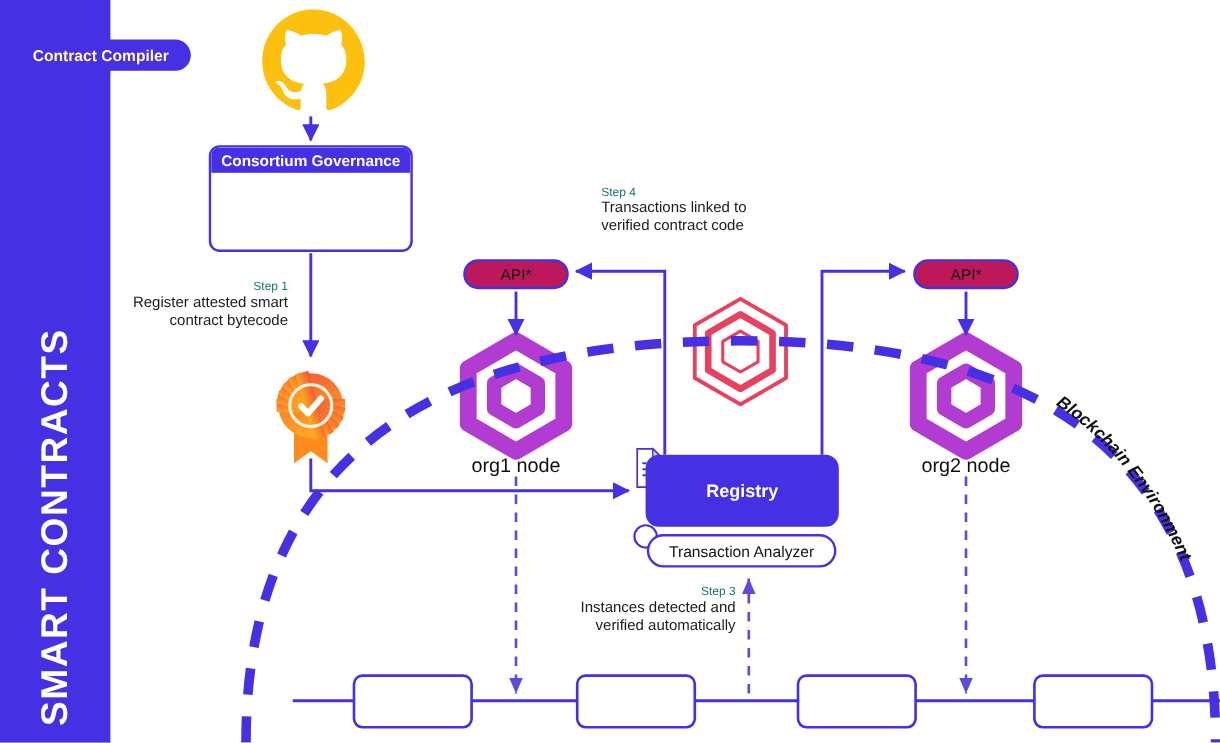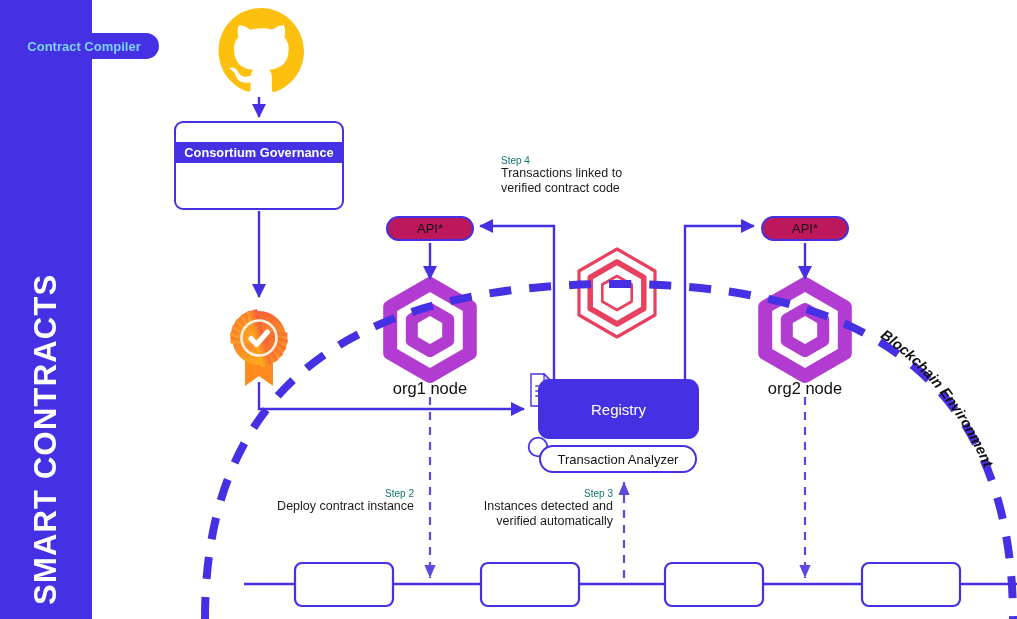--- a/index.html
+++ b/index.html
@@ -19,32 +19,32 @@
   .svg-layer{position:absolute;left:0;top:0;width:1017px;height:619px;}
   .lbl{position:absolute;color:#1b1b1b;}
   .steptitle{font-weight:normal;font-size:10px;color:#0f766e;}
   .steptxt{font-size:12.5px;color:#1b1b1b;line-height:15px;}
   .nodename{font-weight:normal;font-size:16.5px;color:#101010;}
   
   #gov-card{position:absolute;left:174px;top:121px;width:170px;height:89px;
             border:2px solid #4530E3;border-radius:9px;background:#fff;
             box-sizing:border-box;overflow:hidden;}
   #gov-head{height:21px;background:#4530E3;color:#fff;font-weight:bold;
-            font-size:12.8px;display:flex;align-items:center;justify-content:center;margin-top:19px;}
+            font-size:12.8px;display:flex;align-items:center;justify-content:center;}
   #gov-pill{position:absolute;left:9px;top:33px;width:150px;height:26px;
-            background:#4530E3;border-radius:13px;color:#7dd3fc;font-weight:bold;
+            background:#4530E3;border-radius:13px;color:#fef9c3;font-weight:bold;
             font-size:13px;display:flex;align-items:center;justify-content:center;}
   
   .api-pill{position:absolute;width:88px;height:25px;border:2px solid #4530E3;
             border-radius:13px;background:#be185d;box-sizing:border-box;
             display:flex;align-items:center;justify-content:center;
             font-size:13px;color:#141414;}
   
   #registry{position:absolute;left:538px;top:379px;width:161px;height:60px;
-            background:#4530E3;border-radius:11px;color:#fff;font-weight:normal;
+            background:#4530E3;border-radius:11px;color:#fff;font-weight:bold;
             font-size:15px;display:flex;align-items:center;justify-content:center;}
   #tx-analyzer{position:absolute;left:539px;top:445px;width:158px;height:28px;
             border:2px solid #4530E3;border-radius:14px;background:#fff;
             box-sizing:border-box;display:flex;align-items:center;
             justify-content:center;font-size:13px;color:#141414;}
 </style>
 </head>
 <body>
 
 <div id="stage">
@@ -196,25 +196,26 @@
 
   <div class="api-pill" style="left:386px;top:216px;">API*</div>
   <div class="api-pill" style="left:761px;top:216px;">API*</div>
 
   <div class="lbl nodename" style="left:375px;top:379px;width:110px;text-align:center;">org1 node</div>
   <div class="lbl nodename" style="left:750px;top:379px;width:110px;text-align:center;">org2 node</div>
 
   <div id="registry">Registry</div>
   <div id="tx-analyzer">Transaction Analyzer</div>
 
-
-  <div class="lbl" style="left:254px;top:488px;width:160px;text-align:right;">
-    <div class="steptitle">Step 2</div>
-    <div class="steptxt" style="white-space:pre-line">Deploy contract  instance</div>
-  </div>
+  <div class="lbl" style="left:100px;top:234px;width:140px;text-align:right;">
+    <div class="steptitle">Step 1</div>
+    <div class="steptxt" style="white-space:pre-line">Register attested smart
+contract bytecode</div>
+  </div>
+
 
   <div class="lbl" style="left:458px;top:488px;width:155px;text-align:right;">
     <div class="steptitle">Step 3</div>
     <div class="steptxt" style="white-space:pre-line">Instances detected and
 verified automatically</div>
   </div>
 
   <div class="lbl" style="left:501px;top:155px;width:180px;text-align:left;">
     <div class="steptitle">Step 4</div>
     <div class="steptxt" style="white-space:pre-line">Transactions linked to

